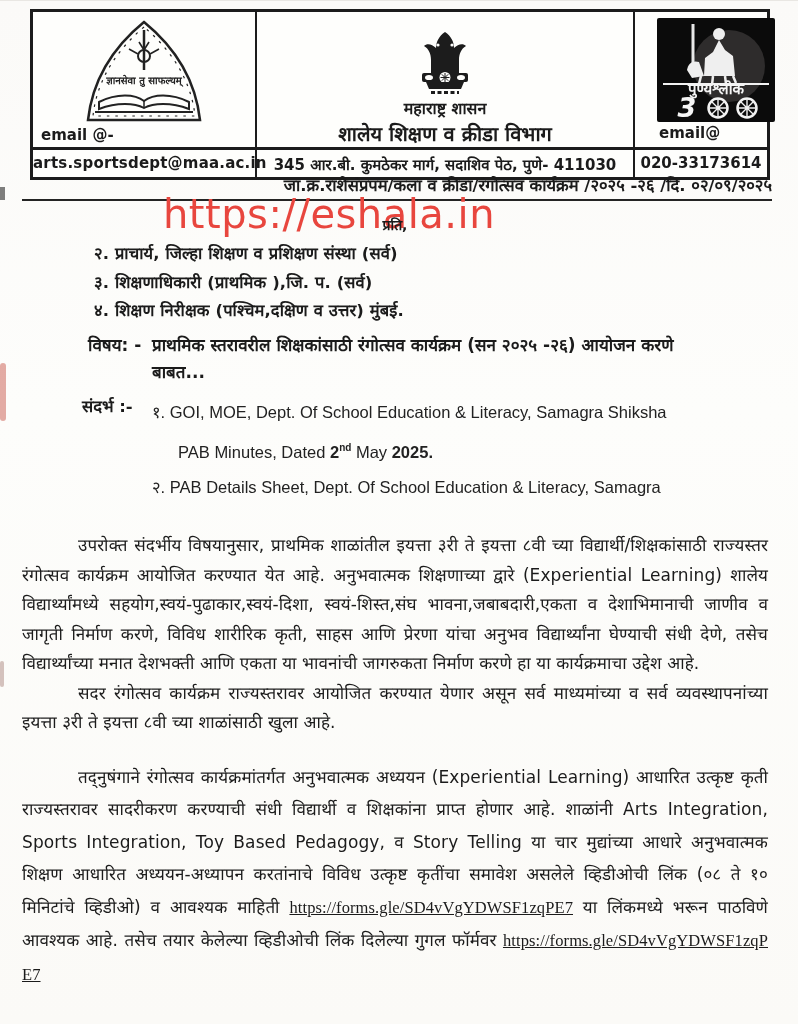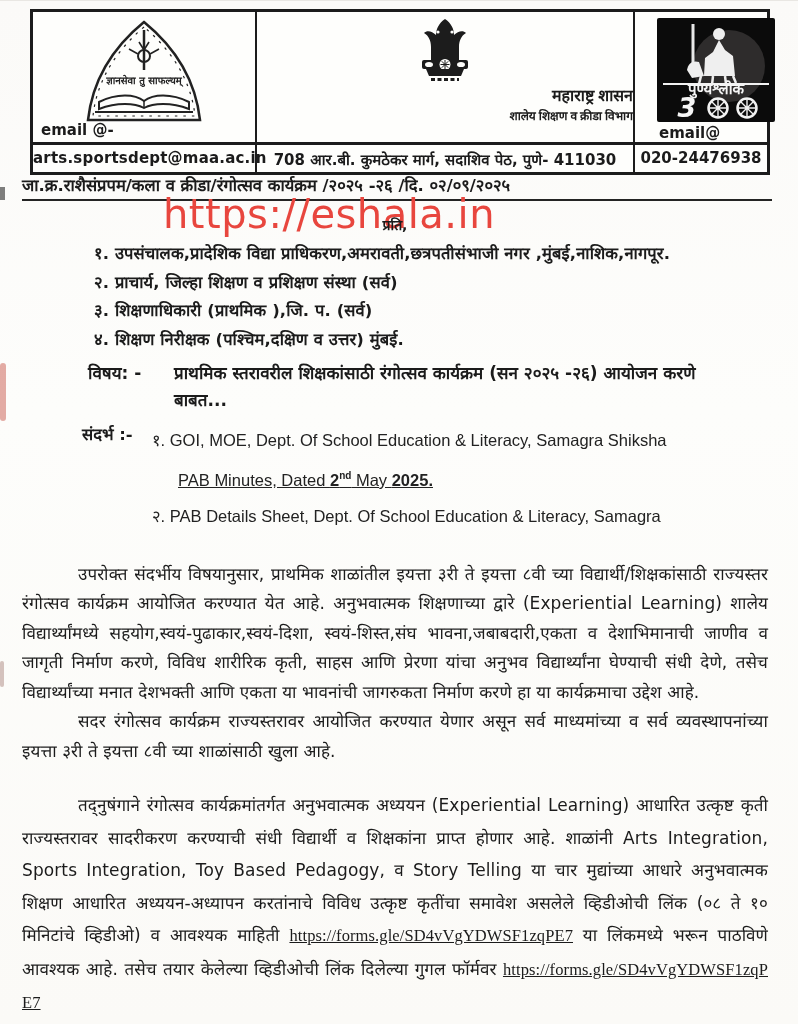--- a/index.html
+++ b/index.html
@@ -19,71 +19,71 @@
   .header-box {
     position: absolute;
     left: 30px; right: 28px; top: 8px;
     border: 3px solid #1c1c1c;
     display: grid;
     grid-template-columns: 224px 1fr 132px;
     grid-template-rows: auto 30px;
     background: #fefefc;
   }
   .h-left  { grid-column: 1; grid-row: 1; border-right: 2px solid #1c1c1c; position: relative; padding: 4px 6px 2px; }
-  .h-center{ grid-column: 2; grid-row: 1; border-right: 2px solid #1c1c1c; text-align: right; padding-top: 6px; font-family: Liberation Serif, serif; }
+  .h-center{ grid-column: 2; grid-row: 1; border-right: 2px solid #1c1c1c; text-align: center; padding-top: 19px; }
   .h-right { grid-column: 3; grid-row: 1; padding: 6px 22px 0; }
   .hb { border-top: 3px solid #1c1c1c; font-weight: 700; text-align: center; font-size: 15px; padding-top: 4px; }
   .hb-left  { grid-column: 1; grid-row: 2; border-right: 2px solid #1c1c1c; letter-spacing: .2px; }
   .hb-center{ grid-column: 2; grid-row: 2; border-right: 2px solid #1c1c1c; }
   .hb-right { grid-column: 3; grid-row: 2; }
 
   .society-emblem { display: block; margin: 2px auto 0; }
   .email-label { position: absolute; left: 8px; bottom: 3px; font-size: 15px; font-weight: 700; }
 
   .govt-emblem { display: block; margin: 0 auto; }
   .gl1 { font-size: 16px; font-weight: 700; margin-top: 2px; }
-  .gl2 { font-size: 12px; font-weight: 700; margin-top: 1px; }
+  .gl2 { font-size: 20px; font-weight: 700; margin-top: 1px; }
   .gl3 { font-size: 19.5px; font-weight: 700; margin-top: 2px; }
 
   .punya-logo { display: block; margin: 0 auto; }
   .call-label { font-size: 15px; font-weight: 600; margin-top: 2px; padding-left: 2px; }
 
   
   .ref-line {
     position: absolute;
     left: 22px; right: 26px; top: 172px;
-    display: flex; justify-content: flex-start; align-items: flex-end;
+    display: flex; justify-content: flex-end; align-items: flex-end;
     border-bottom: 2.5px solid #242424;
     font-size: 16.5px; font-weight: 700;
     padding-bottom: 3px;
   }
 
   
   .watermark {
     position: absolute; left: 163px; top: 190px;
     font-size: 40px; font-weight: 500; letter-spacing: .5px;
     color: #e8463e; white-space: nowrap;
   }
 
   
   .content { position: absolute; left: 22px; right: 30px; top: 206px; }
   .salutation { font-size: 14px; font-weight: 600; margin-top: 8px; text-align: center; }
   .recipients { margin: 6px 0 0 72px; }
   .recipient { font-size: 16.5px; font-weight: 600; line-height: 28.5px; letter-spacing: .1px; }
 
-  .subject-row { display: flex; margin: 6px 0 0 66px; font-size: 17px; font-weight: 600; line-height: 27px; gap: 22px; }
+  .subject-row { display: flex; margin: 6px 0 0 66px; font-size: 17px; font-weight: 600; line-height: 27px; }
   .subject-label { flex: 0 0 64px; }
   .subject-text { flex: 1; padding-right: 10px; }
   .subject-line2 { display: block; }
 
   .reference-row { display: flex; margin: 8px 0 0 60px; font-size: 16.5px; }
   .reference-label { flex: 0 0 70px; font-weight: 600; font-family: "DejaVu Sans", sans-serif; }
   .reference-items { flex: 1; font-family: "Liberation Sans", sans-serif; color: #222; }
   .ref-item { line-height: 36px; margin-bottom: 8px; }
-  .ref-item .cont { display: block; padding-left: 26px; text-decoration: underline; }
+  .ref-item .cont { display: block; padding-left: 26px; }
   .ref-item sup { font-size: 10px; font-weight: 700; }
   .bold { font-weight: 700; }
 
   .para { font-size: 17px; font-weight: 500; line-height: 29.5px; text-align: justify; letter-spacing: .1px; }
   .para-indent { text-indent: 56px; }
   .para1 { margin-top: 26px; }
   .para3 { margin-top: 23px; line-height: 32.5px; }
   .form-link {
     font-family: "Liberation Serif", serif;
     font-size: 16.5px; font-weight: 500;
@@ -150,41 +150,40 @@
         <text x="30" y="99" text-anchor="middle" font-size="27" font-weight="bold" font-style="italic" fill="#f5f5f5">3</text>
         <circle cx="61" cy="90" r="9.5" fill="none" stroke="#f2f2f2" stroke-width="2.5"></circle>
         <path d="M61 80.5 L61 99.5 M51.5 90 L70.5 90 M54.5 83.5 L67.5 96.5 M67.5 83.5 L54.5 96.5" stroke="#f2f2f2" stroke-width="1.4"></path>
         <circle cx="90" cy="90" r="9.5" fill="none" stroke="#f2f2f2" stroke-width="2.5"></circle>
         <path d="M90 80.5 L90 99.5 M80.5 90 L99.5 90 M83.5 83.5 L96.5 96.5 M96.5 83.5 L83.5 96.5" stroke="#f2f2f2" stroke-width="1.4"></path>
       </svg>
       <div class="call-label">email@</div>
     </div>
 
     <div class="hb hb-left">arts.sportsdept@maa.ac.in</div>
-    <div class="hb hb-center">708 आर.बी. कुमठेकर मार्ग, सदाशिव पेठ, पुणे- 411030</div>
-    <div class="hb hb-right">020-24476938</div>
+    <div class="hb hb-center">345 आर.बी. कुमठेकर मार्ग, सदाशिव पेठ, पुणे- 411030</div>
+    <div class="hb hb-right">020-33173614</div>
   </div>
 
   <div class="ref-line">
     <span>जा.क्र.राशैसंप्रपम/कला व क्रीडा/रंगोत्सव कार्यक्रम /२०२५ -२६ /</span>
     <span>दि. ०२/०९/२०२५</span>
   </div>
 
   <div class="watermark">https://eshala.in</div>
 
   <div class="artifact-dark"></div>
   <div class="artifact-red"></div>
   <div class="artifact-smudge"></div>
 
   <div class="content">
 
     <div class="salutation">प्रति,</div>
 
     <div class="recipients">
-      <div class="recipient">१. उपसंचालक,प्रादेशिक विद्या प्राधिकरण,अमरावती,छत्रपतीसंभाजी नगर ,मुंबई,नाशिक,नागपूर.</div>
       <div class="recipient">२. प्राचार्य, जिल्हा शिक्षण व प्रशिक्षण संस्था (सर्व)</div>
       <div class="recipient">३. शिक्षणाधिकारी (प्राथमिक ),जि. प. (सर्व)</div>
       <div class="recipient">४. शिक्षण निरीक्षक (पश्चिम,दक्षिण व उत्तर) मुंबई.</div>
     </div>
 
     <div class="subject-row">
       <span class="subject-label">विषय: -</span>
       <span class="subject-text">
         <span>प्राथमिक स्तरावरील शिक्षकांसाठी रंगोत्सव  कार्यक्रम (सन २०२५ -२६)  आयोजन करणे</span>
         <span class="subject-line2">बाबत...</span>

